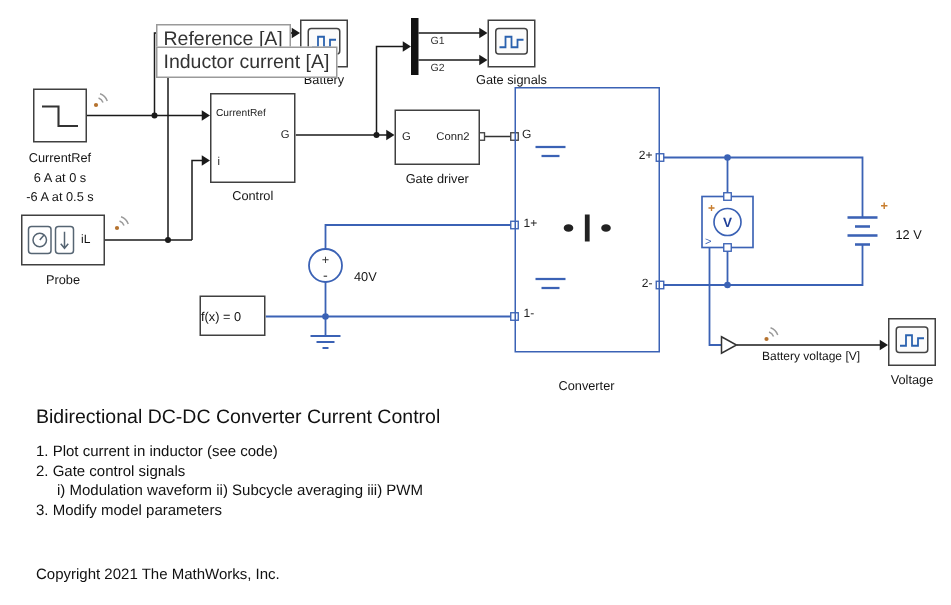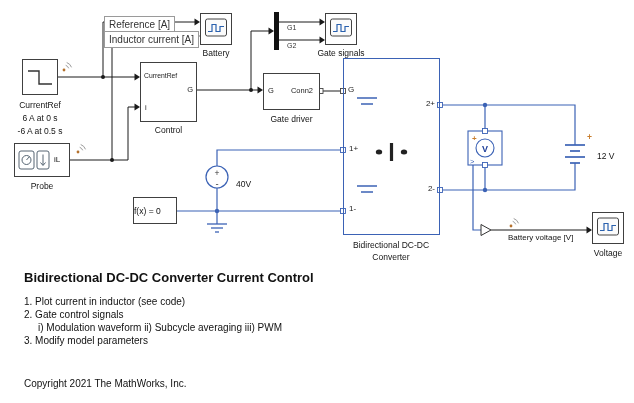--- a/index.html
+++ b/index.html
@@ -3,23 +3,23 @@
 <meta charset="utf-8">
 <style>
   body{margin:0}
   .canvas{position:relative;width:634px;height:403px;background:#ffffff;font-family:"Liberation Sans",sans-serif;overflow:hidden;color:#111}
   .layer{position:absolute;left:0;top:0}
   .block{position:absolute;background:#fff;border:1px solid #404040;box-sizing:border-box}
   .block span{position:absolute;white-space:nowrap}
   .blocklabel{position:absolute;font-size:8.5px;text-align:center;color:#141414;white-space:nowrap}
   .porttext{font-size:7.5px;color:#222}
   .ann{position:absolute;font-size:8.5px;color:#141414;white-space:nowrap}
-  .sigbox{position:absolute;background:#fff;border:1px solid #9a9a9a;font-size:10px;color:#333;padding:1px 4px;white-space:nowrap;line-height:1.3}
+  .sigbox{position:absolute;background:#fff;border:1px solid #9a9a9a;font-size:13px;color:#333;padding:1px 4px;white-space:nowrap;line-height:1.3}
   .siglbl{position:absolute;font-size:7px;color:#333}
-  .desc-title{position:absolute;font-size:13px;font-weight:bold;white-space:nowrap}
+  .desc-title{position:absolute;font-size:13px;font-weight:normal;white-space:nowrap}
   .desc-item{position:absolute;font-size:10px;white-space:nowrap}
   .desc-copyright{position:absolute;font-size:10px;white-space:nowrap}
   svg text{font-family:"Liberation Sans",sans-serif}
 </style>
 </head>
 <body>
 
 <div class="canvas">
 
   <svg class="layer" width="634" height="403">
@@ -194,21 +194,20 @@
   </div>
   <div class="blocklabel" style="left:263px;top:114px;width:57px">Gate driver</div>
 
   <div style="position:absolute;left:343px;top:58px;width:97px;height:177px;border:1.5px solid #3b62b5;box-sizing:border-box;background:transparent">
     <span class="porttext" style="position:absolute;left:4px;top:26px;font-size:8px">G</span>
     <span class="porttext" style="position:absolute;right:4px;top:40px;font-size:8px">2+</span>
     <span class="porttext" style="position:absolute;left:5px;top:85px;font-size:8px">1+</span>
     <span class="porttext" style="position:absolute;right:4px;top:125px;font-size:8px">2-</span>
     <span class="porttext" style="position:absolute;left:5px;top:145px;font-size:8px">1-</span>
   </div>
-  <div class="blocklabel" style="left:321px;top:240px;width:140px">Bidirectional DC-DC</div>
   <div class="blocklabel" style="left:321px;top:252px;width:140px">Converter</div>
 
   <div class="block" style="left:133px;top:197px;width:44px;height:27px;display:flex;align-items:center;justify-content:flex-start">
     <span style="position:static;font-size:8.5px">f(x) = 0</span>
   </div>
 
   <div class="ann" style="left:236px;top:179px">40V</div>
   <div class="ann" style="left:597px;top:151px">12 V</div>
   <div class="ann" style="left:508px;top:233px;font-size:8px">Battery voltage [V]</div>
 

